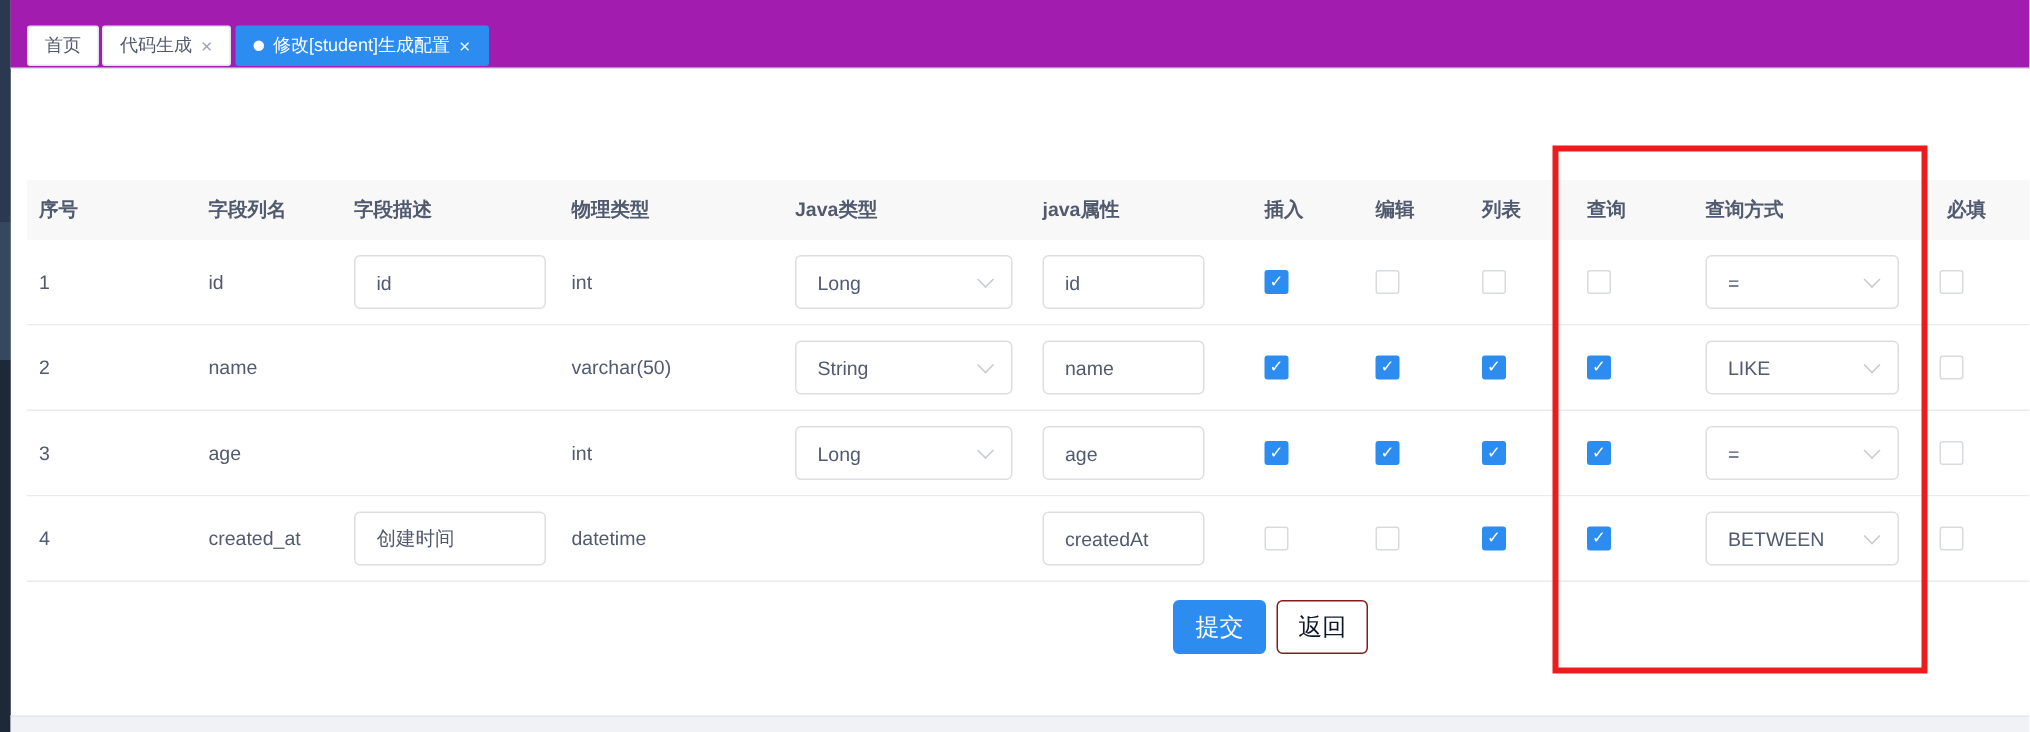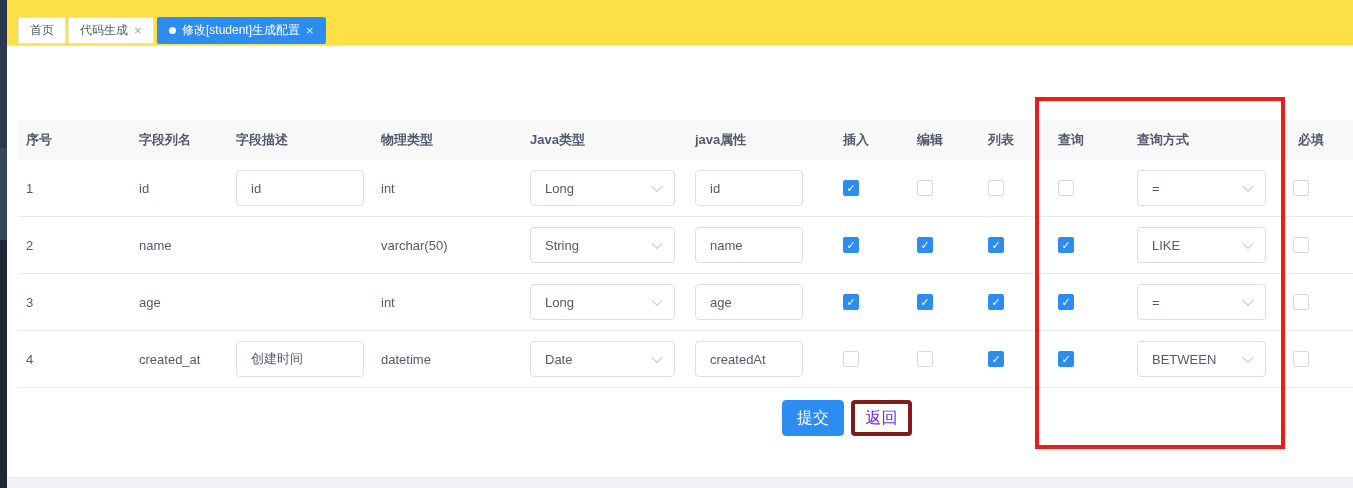--- a/index.html
+++ b/index.html
@@ -7,21 +7,21 @@
     font-family:"Liberation Sans","DejaVu Sans",sans-serif; color:#515a6e; }
   #app { position:relative; width:1353px; height:488px; background:#fff; }
 
   
   .side-strip { position:absolute; left:0; top:0; width:7px; height:488px; background:#243246; }
   .side-strip .seg-top { position:absolute; left:0; top:0; width:7px; height:148px; background:#2a3850; }
   .side-strip .seg-thumb { position:absolute; left:0; top:148px; width:7px; height:92px; background:#364860; }
   .side-strip .seg-bottom { position:absolute; left:0; top:240px; width:7px; height:248px; background:#1e2938; }
 
   
-  .tags-bar { position:absolute; left:7px; top:0; right:0; height:46px; background:#fde047; border-bottom:1px solid #dfe3e8; }
+  .tags-bar { position:absolute; left:7px; top:0; right:0; height:46px; background:#a21caf; border-bottom:1px solid #dfe3e8; }
   .tag { position:absolute; top:17px; height:27px; display:flex; align-items:center; gap:6px;
     padding:0 11px; font-size:12px; background:#fff; border:1px solid #e0e3e9; border-radius:2px;
     color:#515a6e; white-space:nowrap; cursor:pointer; }
   .tag .close { font-size:13px; color:#9aa3b2; line-height:1; }
   .tag.active { background:#2d8cf0; border-color:#2d8cf0; color:#fff; }
   .tag.active .close { color:#e8f2ff; }
   .tag .dot { width:7px; height:7px; border-radius:50%; background:#fff; display:inline-block; }
 
   
   .tabs { position:absolute; left:7px; top:46px; right:0; height:58px; background:#fff; }
@@ -64,21 +64,21 @@
   .checkbox { position:absolute; top:50%; transform:translateY(-50%); width:16px; height:16px;
     border:1px solid #d7dbe0; border-radius:2px; background:#fff; cursor:pointer;
     display:flex; align-items:center; justify-content:center; }
   .checkbox.checked { background:#2d8cf0; border-color:#2d8cf0; }
   .checkbox.checked::after { content:"✓"; color:#fff; font-size:11px; font-weight:bold; line-height:1; }
 
   
   .btn { position:absolute; top:400px; height:36px; border-radius:4px; font-size:16px;
     display:flex; align-items:center; justify-content:center; cursor:pointer; font-family:inherit; }
   .btn-primary { left:782px; width:62px; background:#2d8cf0; border:1px solid #2d8cf0; color:#fff; }
-  .btn-default { left:851px; width:61px; background:#fff; border:4px solid #7f1d1d; color:#6d28d9; }
+  .btn-default { left:851px; width:61px; background:#fff; border:1px solid #7f1d1d; color:#0f172a; }
 
   
   .annotation { position:absolute; left:1035px; top:97px; width:250px; height:352px;
     border:4px solid #ed1c1c; pointer-events:none; z-index:50; }
 
   
   .footer-strip { position:absolute; left:7px; right:0; top:477px; height:11px;
     background:#f0f2f5; border-top:1px solid #e4e7ec; }
 </style>
 </head>
@@ -182,24 +182,20 @@
       <i class="chev"></i>
     </div>
     <span class="checkbox c11"></span>
   </div>
 
   <div class="trow" style="top:331px;">
     <span class="cell c0">4</span>
     <span class="cell c1">created_at</span>
     <input class="ipt c2" value="创建时间" style="">
     <span class="cell c3">datetime</span>
-    <div class="sel c4">
-      <span>Date</span>
-      <i class="chev"></i>
-    </div>
     <input class="ipt c5" value="createdAt" style="">
     <span class="checkbox c6"></span>
     <span class="checkbox c7"></span>
     <span class="checkbox c8 checked"></span>
     <span class="checkbox c9 checked"></span>
     <div class="sel c10">
       <span>BETWEEN</span>
       <i class="chev"></i>
     </div>
     <span class="checkbox c11"></span>

